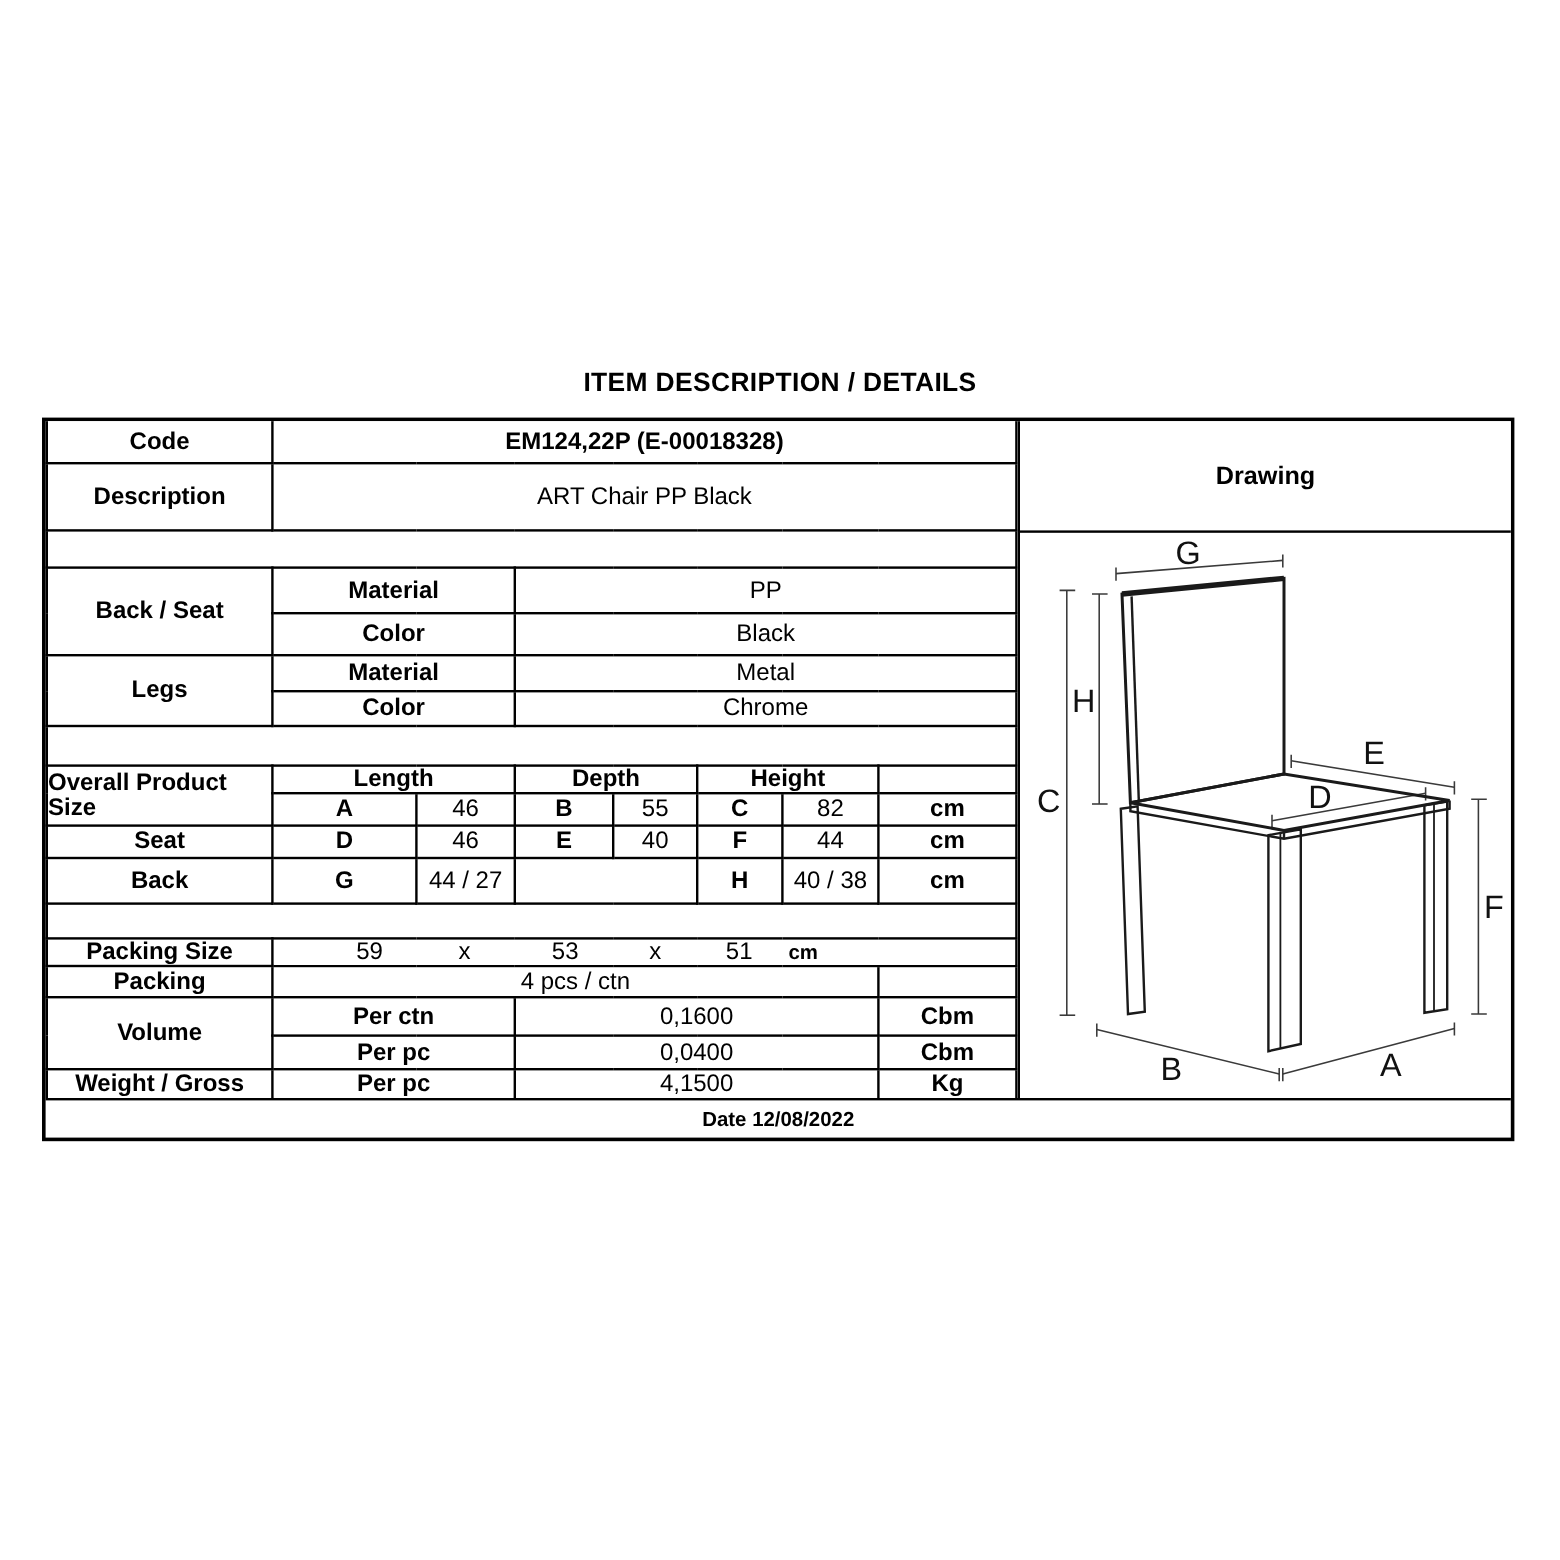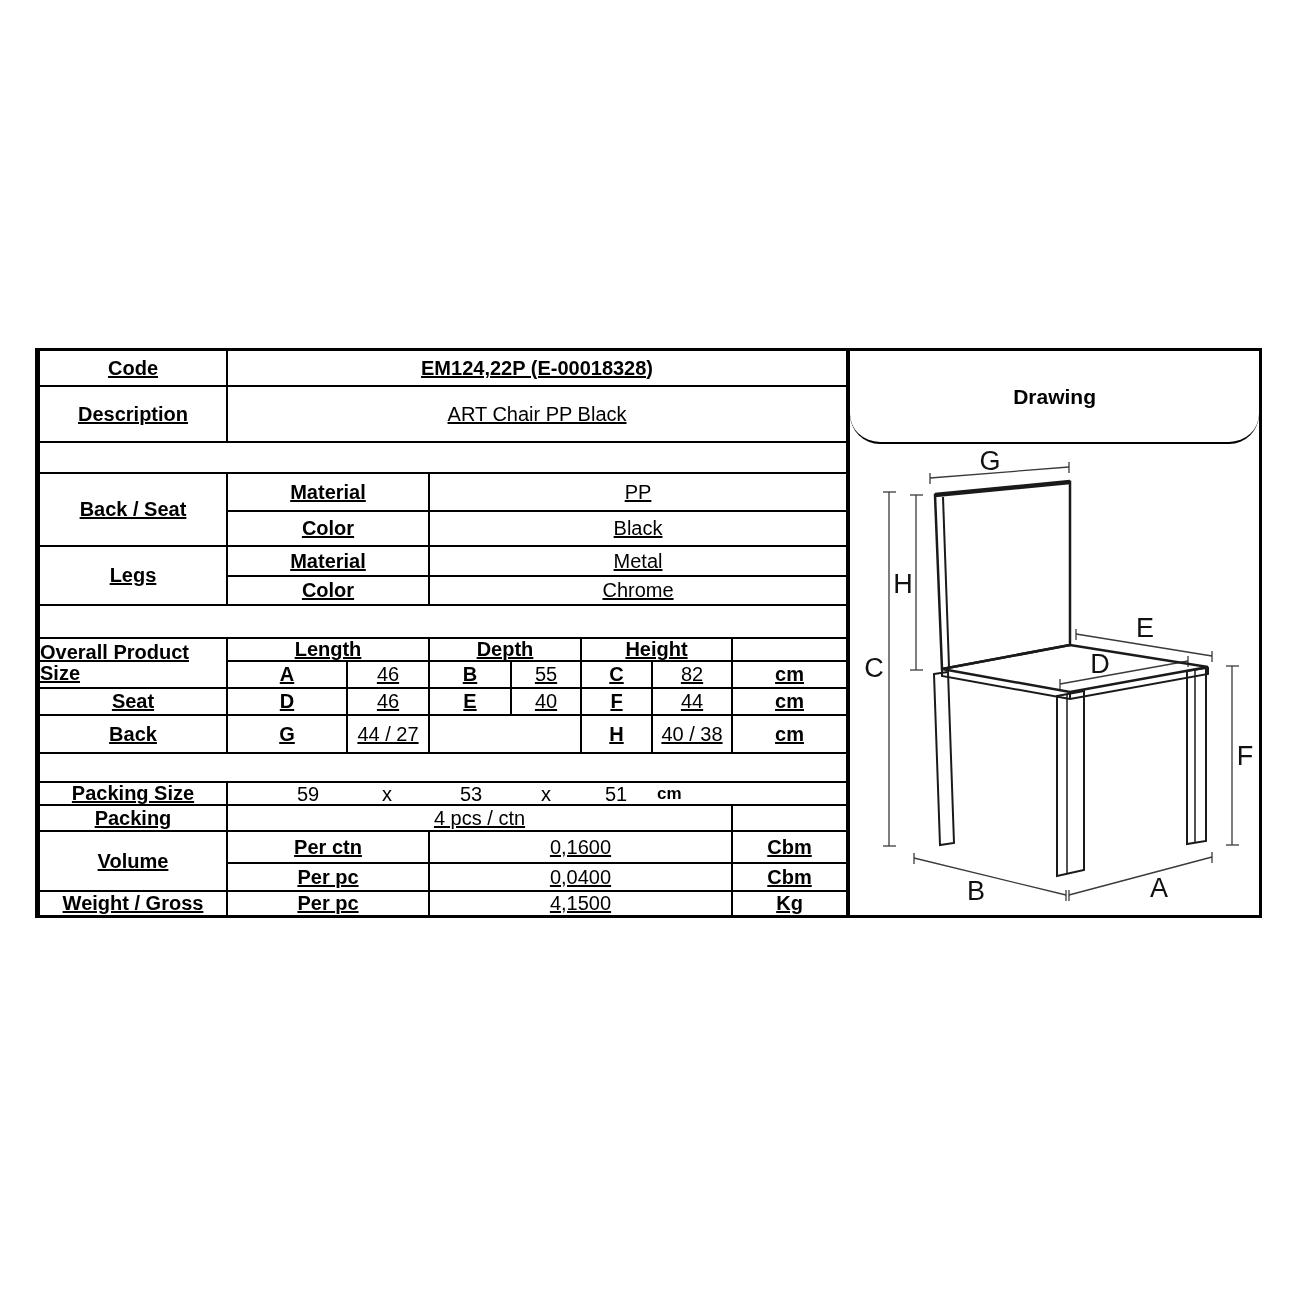--- a/index.html
+++ b/index.html
@@ -10,21 +10,21 @@
     position:absolute; top:306px; left:0; width:100%;
     text-align:center; font-size:22px; font-weight:bold; letter-spacing:0.3px;
   }
 
   .sheet {
     position:absolute; left:35px; top:348px;
     border:3px solid #000; background:#fff;
   }
   .content-row { display:flex; }
 
-  table.spec { border-collapse:collapse; table-layout:fixed; width:808px;text-decoration:underline; }
+  table.spec { border-collapse:collapse; table-layout:fixed; width:808px; }
   table.spec td {
     border:2px solid #000; padding:0; margin:0;
     text-align:center; vertical-align:middle;
     font-size:20px; line-height:1.05; overflow:hidden;
     background:#fff;
   }
   tr.rf td { border-top:none; }
   tr.rl td { border-bottom:none; }
   td.c1 { border-left:none; text-align:left; padding-left:6px; }
   td.lbl { font-weight:bold; font-size:19px; }
@@ -47,40 +47,41 @@
     font-size:20px; white-space:nowrap;
   }
   td.pack-cell span.pu {
     transform:translateY(-50%); font-weight:bold; font-size:17px;
   }
 
   .drawing-panel { width:409px; border-left:2px solid #000; display:flex; flex-direction:column; background:#fff; }
   .drawing-title {
     height:91px; border-bottom:2px solid #000;
     display:flex; align-items:center; justify-content:center;
-    font-weight:bold; font-size:21px;border-radius:30px;
+    font-weight:bold; font-size:21px;
   }
   .drawing-canvas { flex:1; position:relative; }
   .drawing-canvas svg { position:absolute; left:0; top:0; }
 
   .date-bar {
     border-top:2px solid #000; height:31px;
     display:flex; align-items:center; justify-content:center;
     font-weight:bold; font-size:17px;
   }
 
   .dim-line { stroke:#3a3a3a; stroke-width:1.3; fill:none; }
   .chair-line { stroke:#1a1a1a; fill:none; }
   .dim-label { font-family:"Liberation Sans", sans-serif; font-size:27px; fill:#111; }
 </style>
 </head>
 <body>
 
 <div class="page">
 
+  <div class="doc-title">ITEM DESCRIPTION / DETAILS</div>
 
   <div class="sheet">
     <div class="content-row">
 
       <table class="spec">
         <colgroup>
           <col style="width:188px">
             <col style="width:120px">
             <col style="width:82px">
             <col style="width:82px">
@@ -261,15 +262,18 @@
               <text class="dim-label" x="250" y="229" text-anchor="middle">D</text>
               <text class="dim-label" x="395" y="321" text-anchor="middle">F</text>
               <text class="dim-label" x="126" y="456" text-anchor="middle">B</text>
               <text class="dim-label" x="309" y="453" text-anchor="middle">A</text>
             </g>
           </svg>
         </div>
       </div>
     </div>
 
+    <div class="date-bar">
+      <span>Date 12/08/2022</span>
+    </div>
   </div>
 
 </div>
 
 </body></html>

